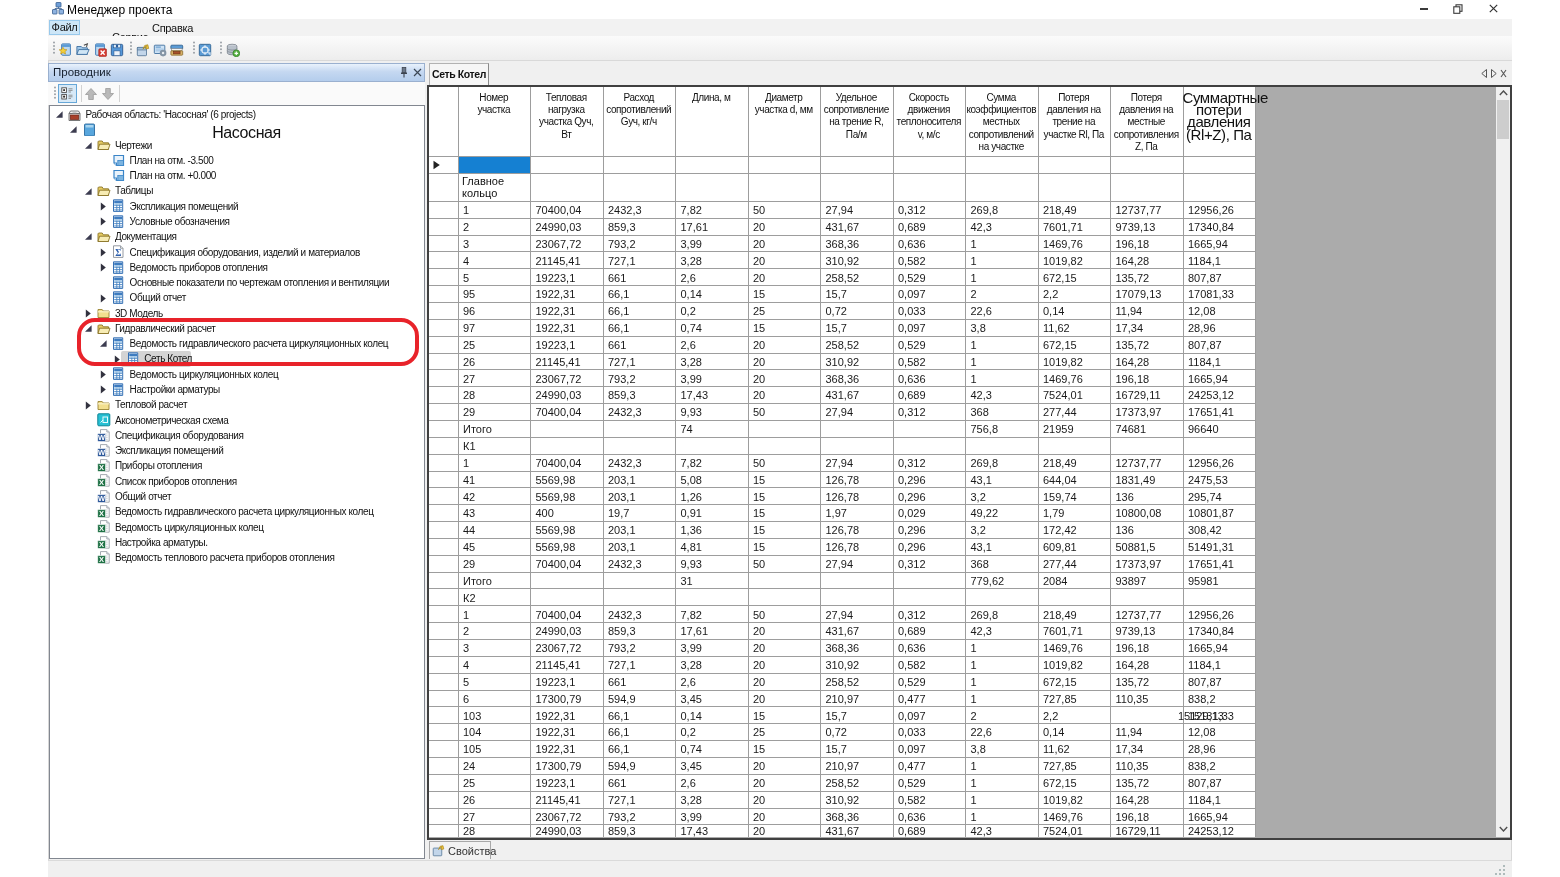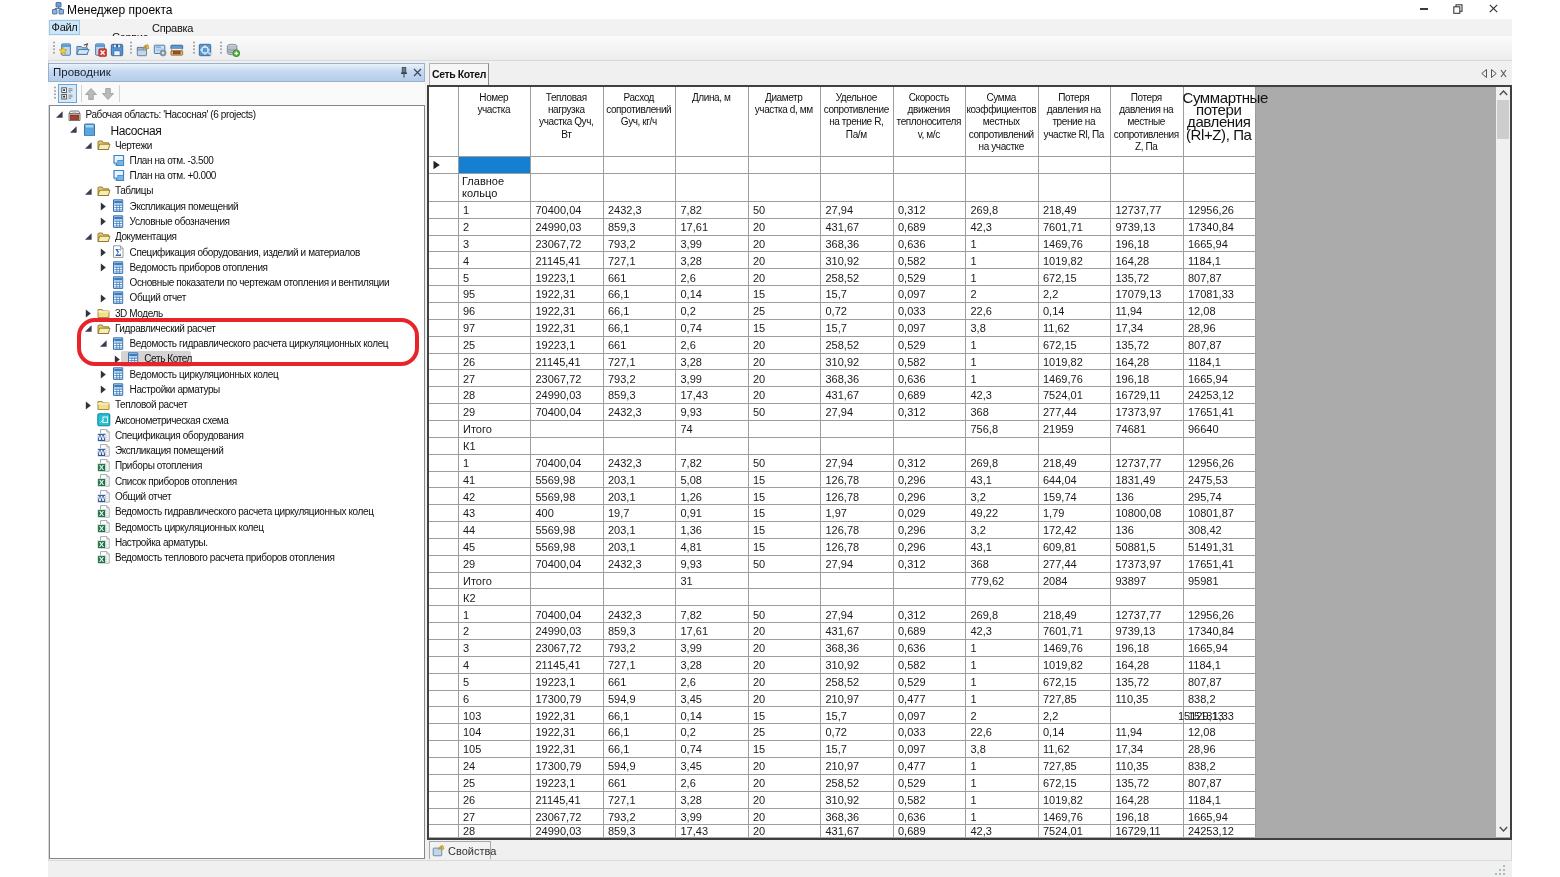--- a/index.html
+++ b/index.html
@@ -147,21 +147,21 @@
       <rect x="4.5" y="4" width="4" height="1.2" fill="#c8c8c8"></rect>
     </svg>
     <div style="position:absolute;left:36.0px;top:3.5000000000000027px;width:310px;height:13px;font-size:10px;color:#111;white-space:nowrap;letter-spacing:-0.4px;">Рабочая область: 'Насосная' (6 projects)</div>
     <svg class="ab" style="left:18.700000000000003px;top:18.980000000000004px" width="11" height="11" viewBox="0 0 11 11">
       <path d="M8.6 2.2 L8.6 8.8 L2 8.8 Z" fill="#3c3c50"></path>
     </svg>
     <svg class="ab" style="left:33.2px;top:17.480000000000004px" width="13.5" height="13.5" viewBox="0 0 13.5 13.5">
       <rect x="1.5" y="1" width="10" height="12" rx="1" fill="#58a6dd" stroke="#2a6a9e" stroke-width="0.9"></rect>
       <rect x="2.6" y="2" width="7.8" height="2.6" rx="0.6" fill="#a8d4ef"></rect>
     </svg>
-    <div style="position:absolute;left:61px;top:18.780000000000005px;width:310px;height:13px;font-size:12px;color:#111;white-space:nowrap;letter-spacing:-0.4px;">Насосная</div>
+    <div style="position:absolute;left:42px;top:18.780000000000005px;width:310px;height:13px;font-size:16px;color:#111;white-space:nowrap;letter-spacing:-0.4px;text-align:center;">Насосная</div>
     <svg class="ab" style="left:33.400000000000006px;top:34.25999999999999px" width="11" height="11" viewBox="0 0 11 11">
       <path d="M8.6 2.2 L8.6 8.8 L2 8.8 Z" fill="#3c3c50"></path>
     </svg>
     <svg class="ab" style="left:47.900000000000006px;top:32.75999999999999px" width="13.5" height="13.5" viewBox="0 0 13.5 13.5">
       <path d="M1 3.8 L1 11.5 L11.5 11.5 L11.5 4.8 L6.3 4.8 L5.2 3 L1.6 3 Z" fill="#e8cd64" stroke="#8a7428" stroke-width="0.9"></path>
       <path d="M2.6 6.2 L13 6.2 L11.3 11.5 L1 11.5 Z" fill="#f7ecb4" stroke="#8a7428" stroke-width="0.9"></path>
     </svg>
     <div style="position:absolute;left:65.4px;top:34.05999999999999px;width:310px;height:13px;font-size:10px;color:#111;white-space:nowrap;letter-spacing:-0.4px;">Чертежи</div>
     <svg class="ab" style="left:62.599999999999994px;top:48.03999999999999px" width="13.5" height="13.5" viewBox="0 0 13.5 13.5">
       <path d="M2 1.5 L11.5 1.5 L11.5 11.5 L4.5 11.5 L2 9 Z" fill="#eaf3fb" stroke="#3a85c8" stroke-width="1.2"></path>

